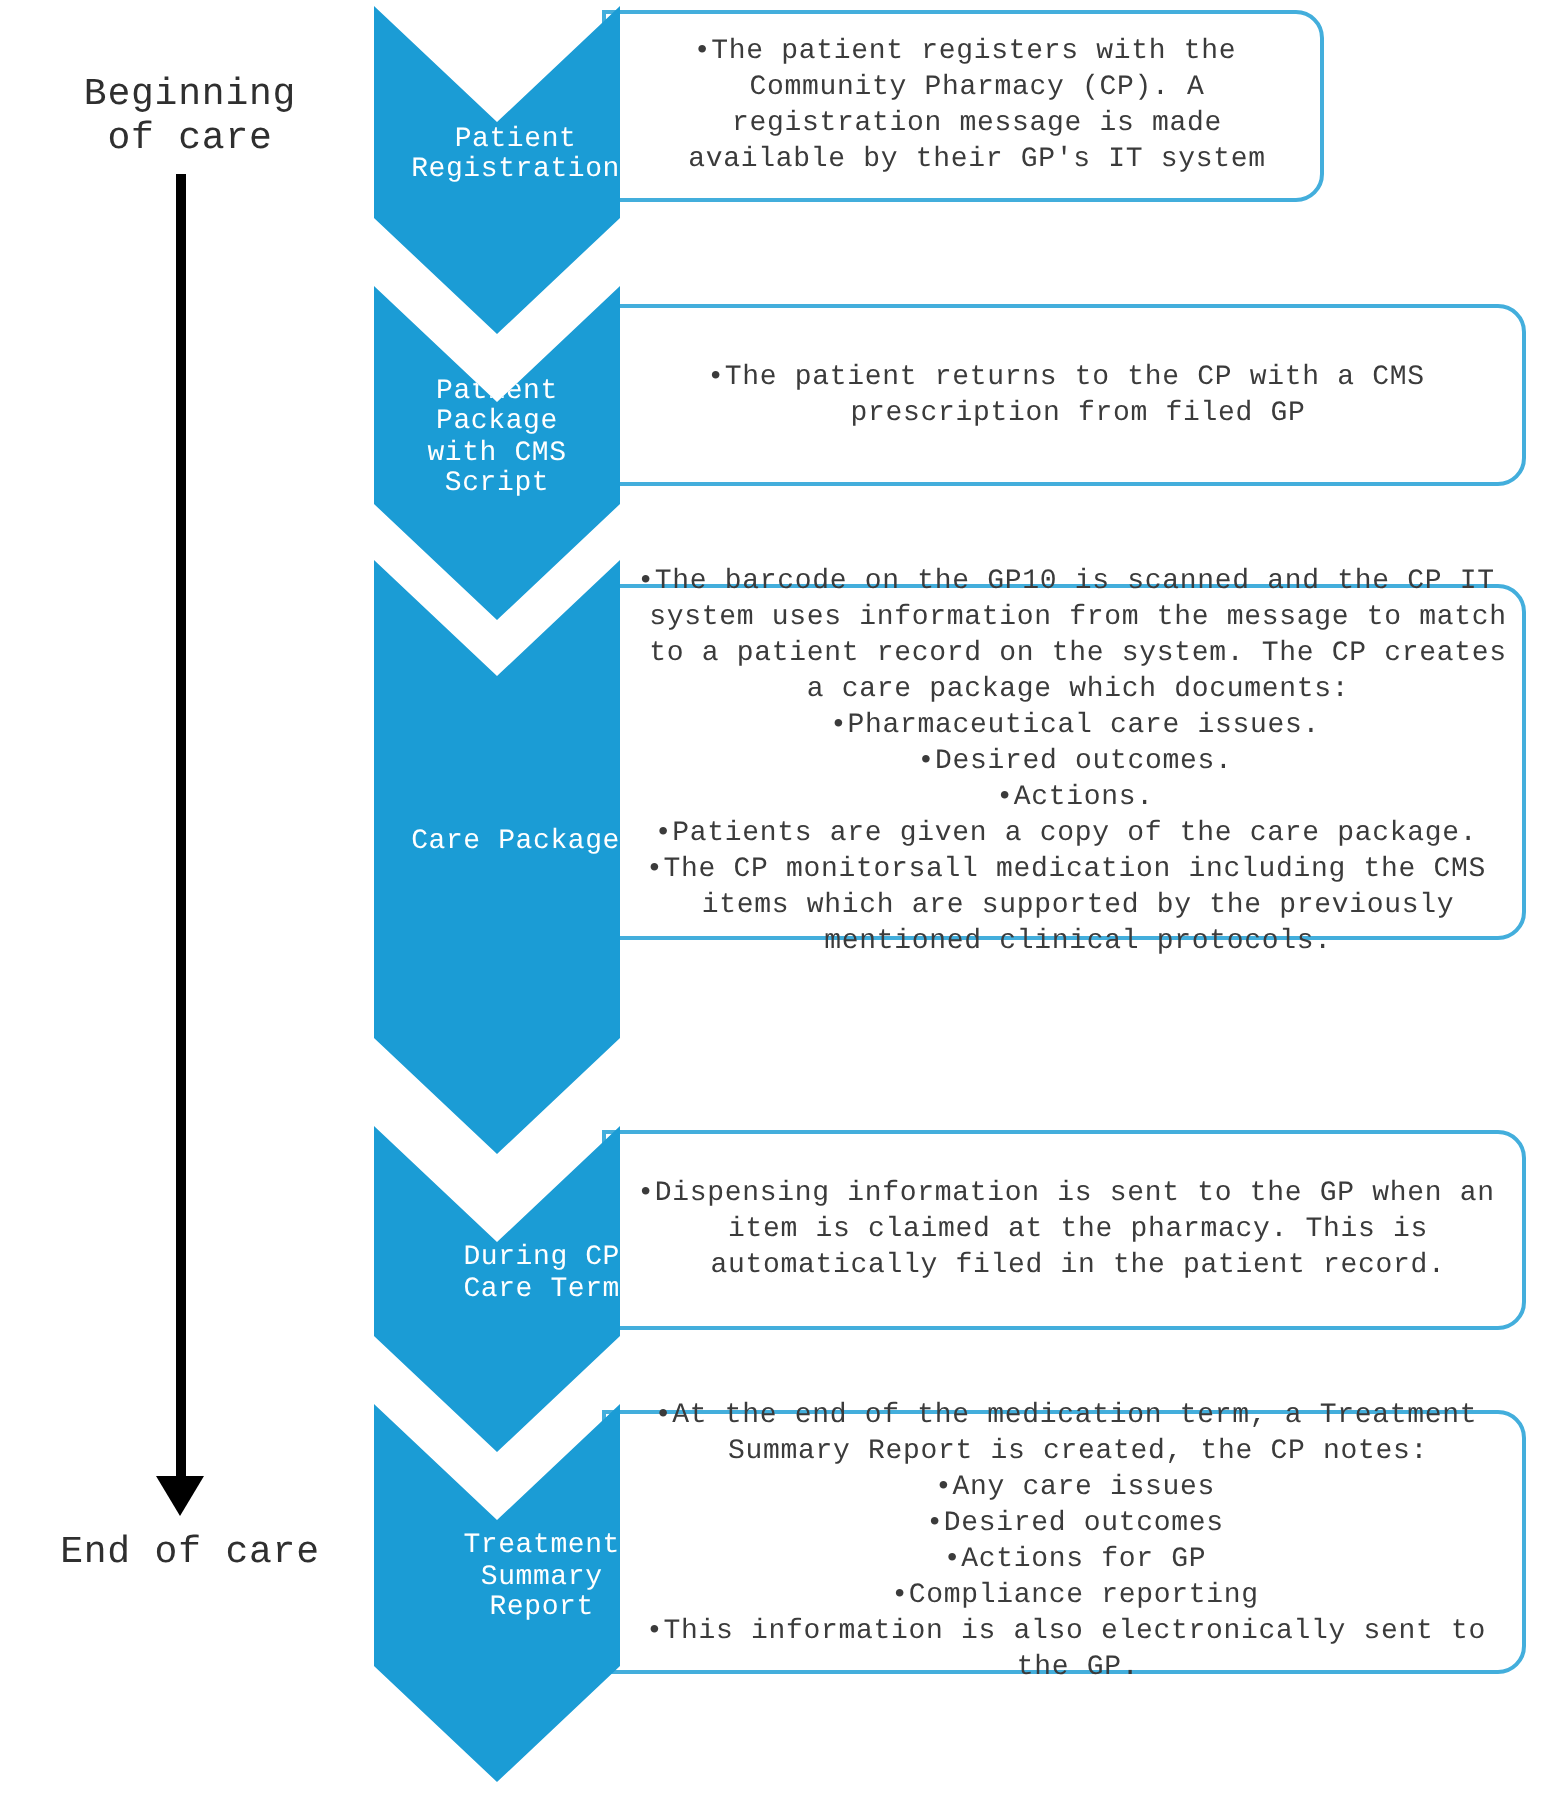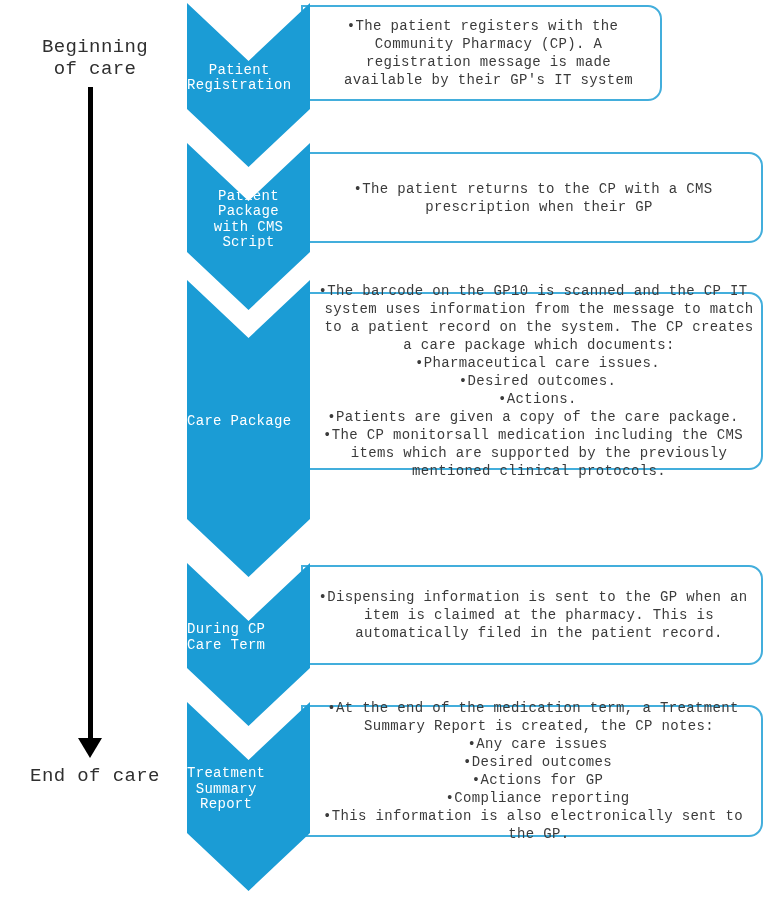--- a/index.html
+++ b/index.html
@@ -17,21 +17,21 @@
   #arrow-line{position:absolute;left:88px;top:87px;width:5px;height:652px;background:#000;}
   #arrow-head{
     position:absolute;left:78px;top:738px;width:0;height:0;
     border-left:12px solid transparent;border-right:12px solid transparent;
     border-top:20px solid #000;
   }
   
   .chevron{
     position:absolute;left:187px;width:123px;background:var(--blue,#1b9cd5);
     clip-path:polygon(0 0,50% 58px,100% 0,100% calc(100% - 58px),50% 100%,0 calc(100% - 58px));
-    display:flex;align-items:center;justify-content:flex-start;
+    display:flex;align-items:center;justify-content:flex-end;
     padding-bottom:14px;box-sizing:border-box;z-index:2;
   }
   .chev-label{
     color:#fff;font-size:14px;line-height:15.5px;text-align:center;
     letter-spacing:.3px;white-space:pre-line;
   }
   
   .note-box{
     position:absolute;left:301px;background:#fff;
     border:2px solid var(--border,#43aedc);
@@ -57,21 +57,21 @@
   <div id="arrow-head"></div>
   <div id="end-label" class="side-label">End of care</div>
 
   <div class="note-box" style="top:5px;width:361px;height:96px">
     <div class="bullets">
         <div class="bullet lvl1">•The patient registers with the Community Pharmacy (CP). A registration message is made available by their GP's IT system</div>
       </div>
   </div>
   <div class="note-box" style="top:152px;width:462px;height:91px">
     <div class="bullets">
-        <div class="bullet lvl1">•The patient returns to the CP with a CMS prescription when their GP</div>
+        <div class="bullet lvl1">•The patient returns to the CP with a CMS prescription from filed GP</div>
       </div>
   </div>
   <div class="note-box" style="top:292px;width:462px;height:178px">
     <div class="bullets">
         <div class="bullet lvl1">•The barcode on the GP10 is scanned and the CP IT system uses information from the message to match to a patient record on the system. The CP creates a care package which documents:</div>
         <div class="bullet lvl2">•Pharmaceutical care issues.</div>
         <div class="bullet lvl2">•Desired outcomes.</div>
         <div class="bullet lvl2">•Actions.</div>
         <div class="bullet lvl1">•Patients are given a copy of the care package.</div>
         <div class="bullet lvl1">•The CP monitorsall medication including the CMS items which are supported by the previously mentioned clinical protocols.</div>

